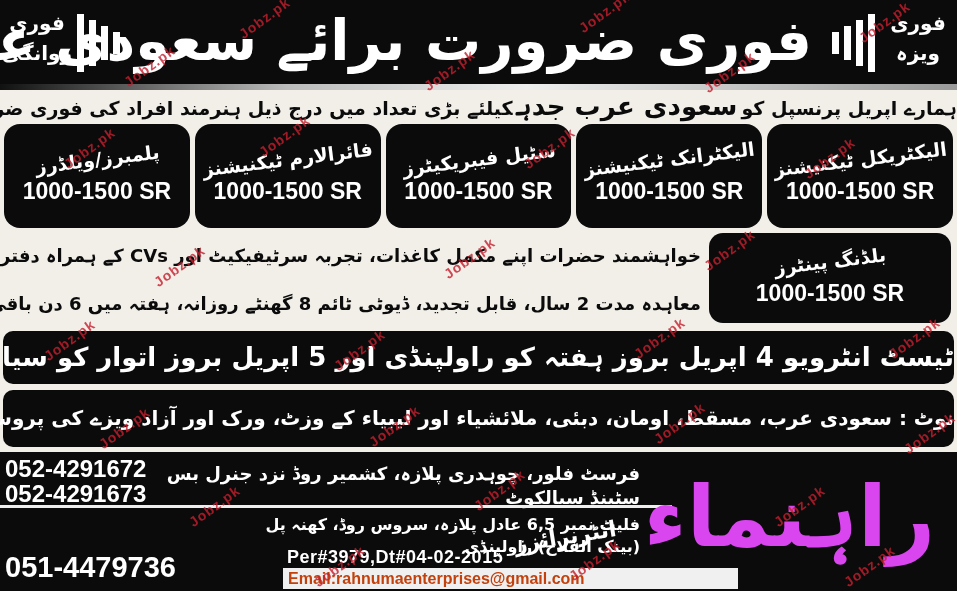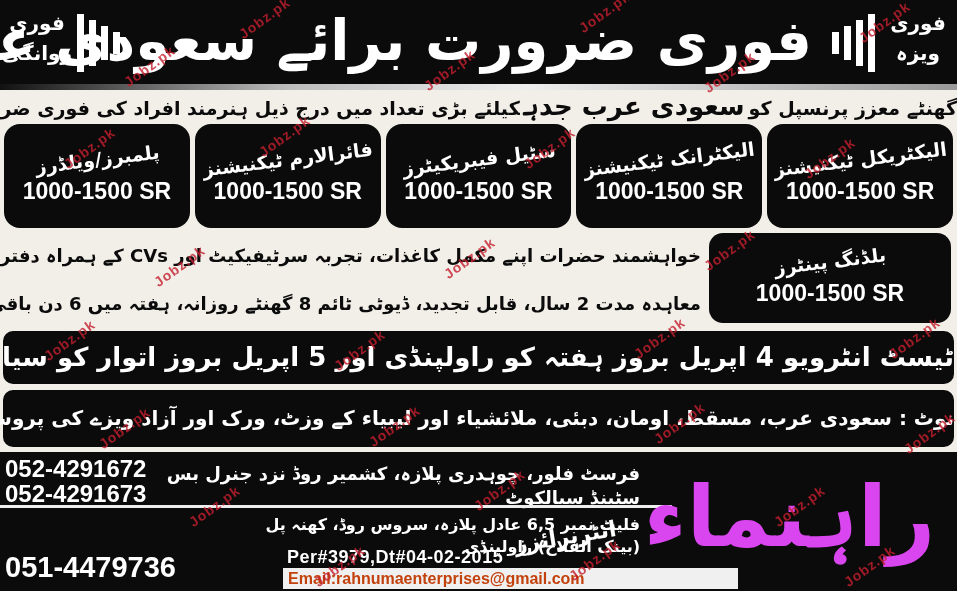--- a/index.html
+++ b/index.html
@@ -140,21 +140,21 @@
     <span class="bars left">
       <i style="height:58px"></i>
         <i style="height:46px"></i>
         <i style="height:34px"></i>
         <i style="height:22px"></i>
     </span>
     <div class="corner-label left">فوری روانگی</div>
   </div>
   <div class="grad-strip"></div>
 
-  <div class="intro"><span>گھنٹے معزز پرنسپل کو</span><span class="hl">سعودی عرب جدہ</span><span>کیلئے بڑی تعداد میں درج ذیل ہنرمند افراد کی فوری ضرورت ہے</span></div>
+  <div class="intro"><span>ہمارے اپریل پرنسپل کو</span><span class="hl">سعودی عرب جدہ</span><span>کیلئے بڑی تعداد میں درج ذیل ہنرمند افراد کی فوری ضرورت ہے</span></div>
 
   <div class="jobs-row">
     <div class="job-box">
       <div class="job-title">الیکٹریکل ٹیکنیشنز</div>
       <div class="job-salary">1000-1500 SR</div>
     </div>
     <div class="job-box">
       <div class="job-title">الیکٹرانک ٹیکنیشنز</div>
       <div class="job-salary">1000-1500 SR</div>
     </div>

